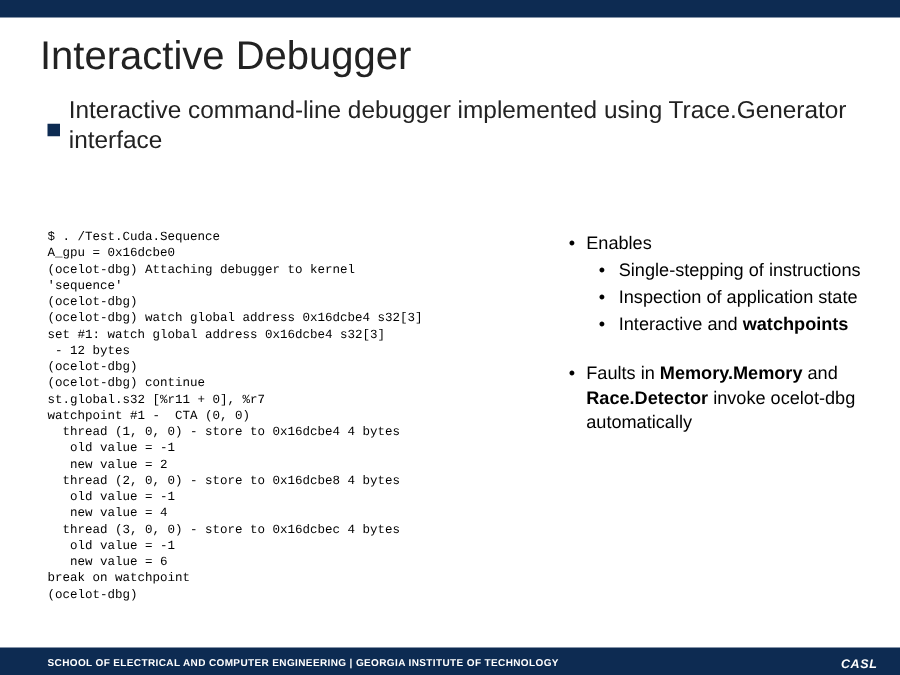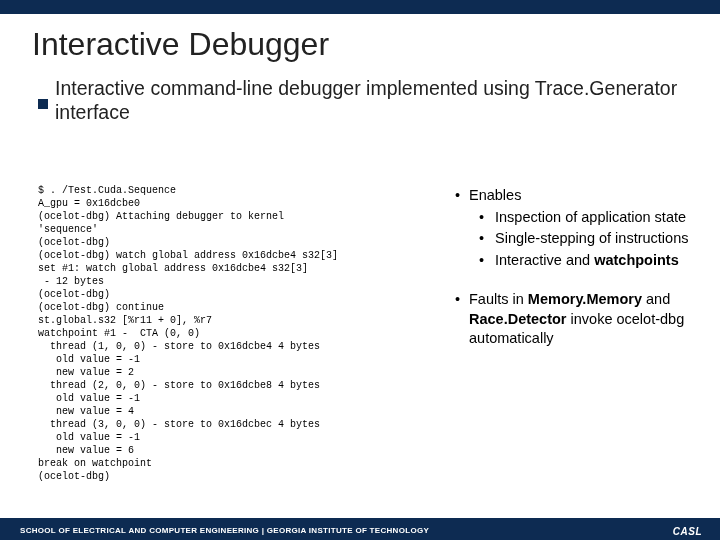--- a/index.html
+++ b/index.html
@@ -11,21 +11,21 @@
   .body-bullet .txt { font-size: 19.5px; color: #222; line-height: 1.25; width: 640px; }
   .code-block { position: absolute; left: 38px; top: 140px; width: 400px; font-family: "Courier New", Courier, monospace; font-size: 10px; line-height: 1.3; color: #000; white-space: pre; margin-top: 44px; }
   .right-col { position: absolute; left: 455px; top: 142px; width: 245px; font-size: 14.5px; color: #000; line-height: 1.35; margin-top: 44px; }
   .right-col ul { list-style: none; }
   .right-col .lvl1 { padding-left: 14px; position: relative; margin-bottom: 2px; }
   .right-col .lvl1::before { content: "•"; position: absolute; left: 0; }
   .right-col .lvl2 { padding-left: 40px; position: relative; margin-bottom: 2px; }
   .right-col .lvl2::before { content: "•"; position: absolute; left: 24px; }
   .right-col .sep { height: 18px; }
   .footer-bar { position: absolute; left: 0; bottom: 0; width: 720px; height: 22px; background: #0d2b52; }
-  .footer-txt { position: absolute; left: 20px; bottom: 5px; font-size: 8px; letter-spacing: 0.3px; color: #fff; font-weight: bold; }
+  .footer-txt { position: absolute; left: 38px; bottom: 5px; font-size: 8px; letter-spacing: 0.3px; color: #fff; font-weight: bold; }
   .logo { position: absolute; right: 18px; bottom: 3px; font-size: 10px; font-weight: bold; font-style: italic; color: #fff; letter-spacing: .5px; }
   .bold { font-weight: bold; }
 </style>
 </head>
 <body>
 
 <div class="top-band"></div>
 
 <div class="title">Interactive Debugger</div>
 
@@ -54,22 +54,22 @@
    new value = 4
   thread (3, 0, 0) - store to 0x16dcbec 4 bytes
    old value = -1
    new value = 6
 break on watchpoint
 (ocelot-dbg)</div>
 
 <div class="right-col">
   <ul>
     <li class="lvl1"><span>Enables</span></li>
+    <li class="lvl2">Single-stepping of instructions</li>
     <li class="lvl2">Inspection of application state</li>
-    <li class="lvl2">Single-stepping of instructions</li>
     <li class="lvl2"><span>Interactive and </span><span class="bold">watchpoints</span></li>
   </ul>
   <div class="sep"></div>
   <ul>
     <li class="lvl1"><span>Faults in </span><span class="bold">Memory.Memory</span><span> and </span><span class="bold">Race.Detector</span><span> invoke ocelot-dbg automatically</span></li>
   </ul>
 </div>
 
 <div class="footer-bar"></div>
 <div class="footer-txt">SCHOOL OF ELECTRICAL AND COMPUTER ENGINEERING | GEORGIA INSTITUTE OF TECHNOLOGY</div>

